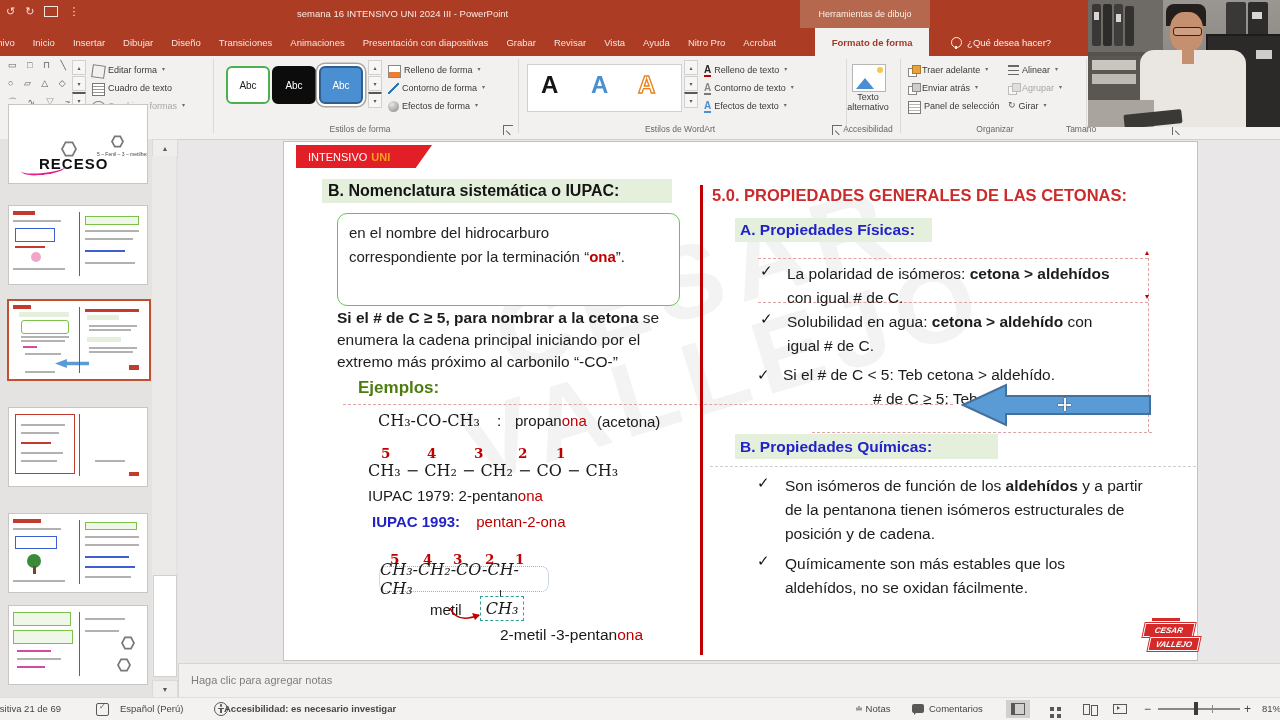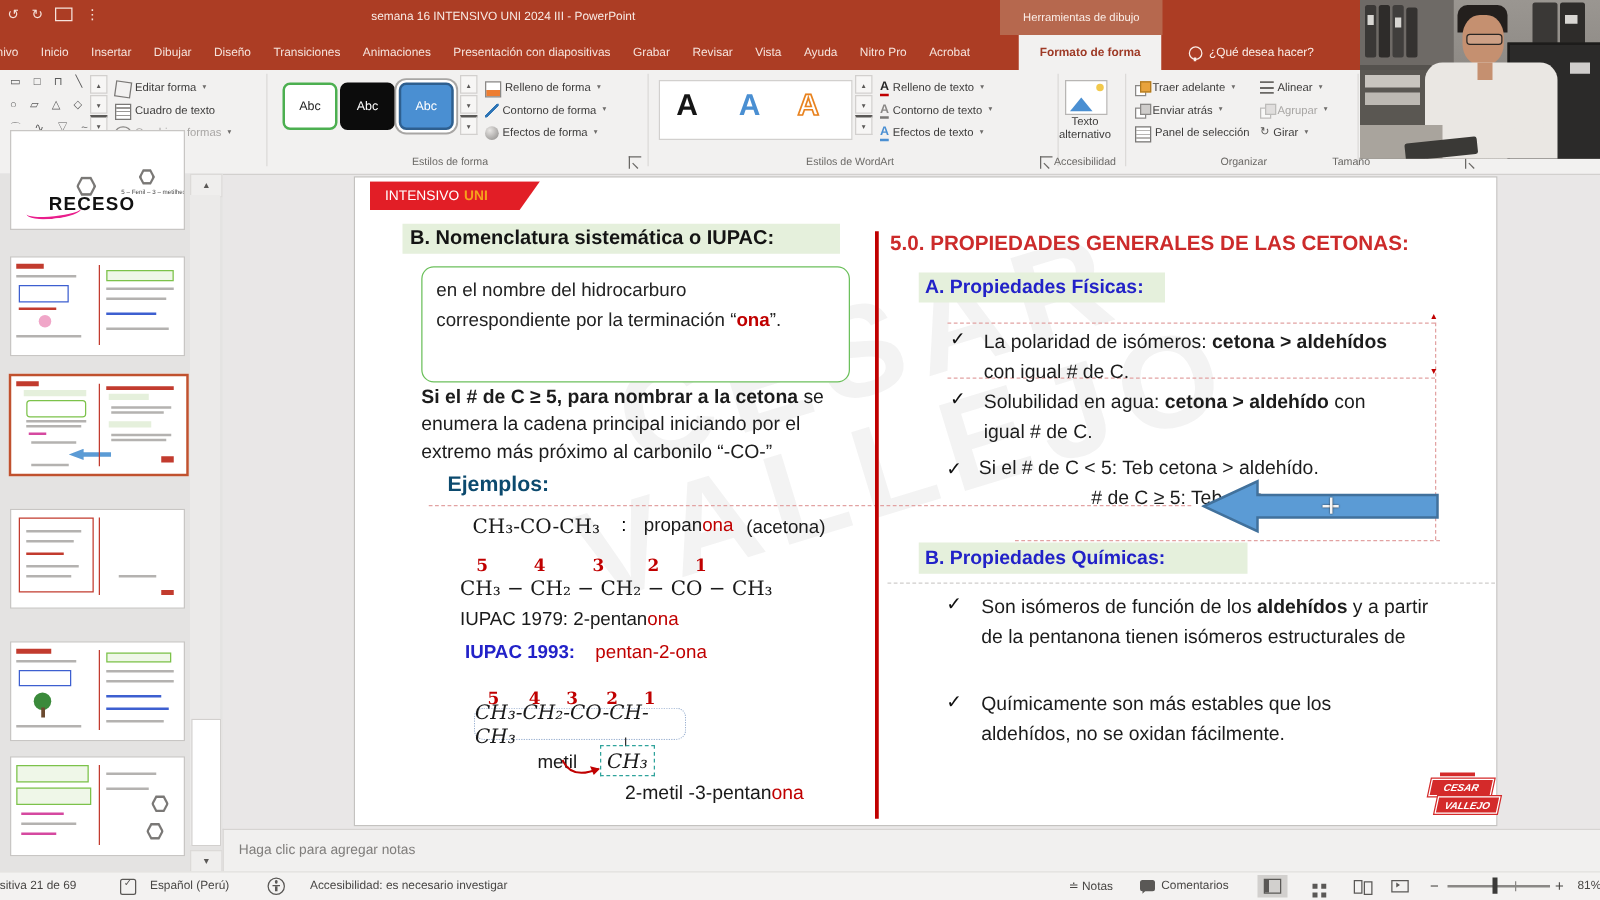--- a/index.html
+++ b/index.html
@@ -345,21 +345,21 @@
   <div>en el nombre del hidrocarburo</div>
   <div><span>correspondiente por la terminación “</span><span class="red" style="font-weight:600">ona</span><span>”.</span></div>
 </div>
 
 <div class="a s15" style="left:337px;top:307px;width:340px;line-height:22px;z-index:4">
   <div><b>Si el # de C ≥ 5, para nombrar a la cetona</b><span> se</span></div>
   <div>enumera la cadena principal iniciando por el</div>
   <div>extremo más próximo al  carbonilo “-CO-”</div>
 </div>
 
-<div class="a" style="left:358px;top:378px;font-size:17px;font-weight:bold;color:#0c4a6e;z-index:4">Ejemplos:</div>
+<div class="a" style="left:358px;top:378px;font-size:17px;font-weight:bold;color:#4d7c0f;z-index:4">Ejemplos:</div>
 
 <div class="a dashp" style="left:343px;top:404px;width:610px;height:0;z-index:3"></div>
 
 <div class="a serif" style="left:378px;top:411px;font-size:16px;color:#1A1A1A;z-index:4">CH₃-CO-CH₃</div>
 <div class="a" style="left:497px;top:412px;font-size:15px;z-index:4">:</div>
 <div class="a" style="left:515px;top:412px;font-size:15px;color:#1A1A1A;z-index:4"><span>propan</span><span class="red">ona</span></div>
 <div class="a" style="left:597px;top:413px;font-size:15px;color:#1A1A1A;z-index:4">(acetona)</div>
 
 <div class="num" style="left:381px;top:445px">5</div>
 <div class="num" style="left:427px;top:445px">4</div>
@@ -420,20 +420,21 @@
 </svg>
 <div class="movec" style="left:1058px;top:398px;z-index:11"></div>
 
 <div class="a grnstrip" style="left:735px;top:434px;width:258px;height:25px;display:flex;align-items:center;padding-left:5px;font-size:15.5px;font-weight:bold;color:#2222C8;z-index:4">B.  Propiedades Químicas:</div>
 <div class="a dashg" style="left:710px;top:466px;width:486px;z-index:3"></div>
 
 <div class="a ck" style="left:757px;top:474px;z-index:4">✓</div>
 <div class="a s15" style="left:785px;top:474px;width:400px;line-height:24px;z-index:4">
   <div><span>Son isómeros de función de los </span><b>aldehídos</b><span> y a partir</span></div>
   <div>de la pentanona tienen isómeros estructurales de</div>
+  <div>posición y de cadena.</div>
 </div>
 <div class="a ck" style="left:757px;top:552px;z-index:4">✓</div>
 <div class="a s15" style="left:785px;top:552px;width:400px;line-height:24px;z-index:4">
   <div>Químicamente son más estables que los</div>
   <div>aldehídos, no se oxidan fácilmente.</div>
 </div>
 
 <div class="a" style="left:1152px;top:618px;width:28px;height:3px;background:#D42A2A;z-index:5"></div>
 <div class="logoblk" style="left:1144px;top:623px;width:48px;z-index:5">CESAR</div>
 <div class="logoblk" style="left:1149px;top:637px;width:48px;z-index:5">VALLEJO</div>
@@ -446,21 +447,21 @@
   <span class="a st" style="left:-25px;top:5px">Diapositiva 21 de 69</span>
   <span class="a" style="left:96px;top:5px;width:11px;height:11px;border:1px solid #5A5856;border-radius:2px">
     <span style="position:absolute;left:2px;top:-2px;font-size:8px;color:#5A5856">✓</span>
   </span>
   <span class="a st" style="left:120px;top:5px">Español (Perú)</span>
   <span class="a" style="left:214px;top:4px;width:12px;height:12px;border:1px solid #5A5856;border-radius:50%">
     <span style="position:absolute;left:4.5px;top:1px;width:2.5px;height:2.5px;border-radius:50%;background:#5A5856"></span>
     <span style="position:absolute;left:3px;top:4.5px;width:6px;height:1.5px;background:#5A5856"></span>
     <span style="position:absolute;left:5px;top:6px;width:1.5px;height:4px;background:#5A5856"></span>
   </span>
-  <span class="a st" style="left:248px;top:5px;font-weight:normal">Accesibilidad: es necesario investigar</span>
+  <span class="a st" style="left:224px;top:5px;font-weight:bold">Accesibilidad: es necesario investigar</span>
 
   <span class="a st" style="left:855px;top:5px">≐ <span>Notas</span></span>
   <span class="a" style="left:912px;top:6px;width:12px;height:9px;background:#5A5856;border-radius:2px">
     <span style="position:absolute;left:2px;top:8px;width:0;height:0;border-left:3px solid #5A5856;border-bottom:3px solid transparent"></span>
   </span>
   <span class="a st" style="left:929px;top:5px">Comentarios</span>
 
   <span class="vico sel" style="left:1006px">
       <span class="vi-norm"></span>
     </span>

